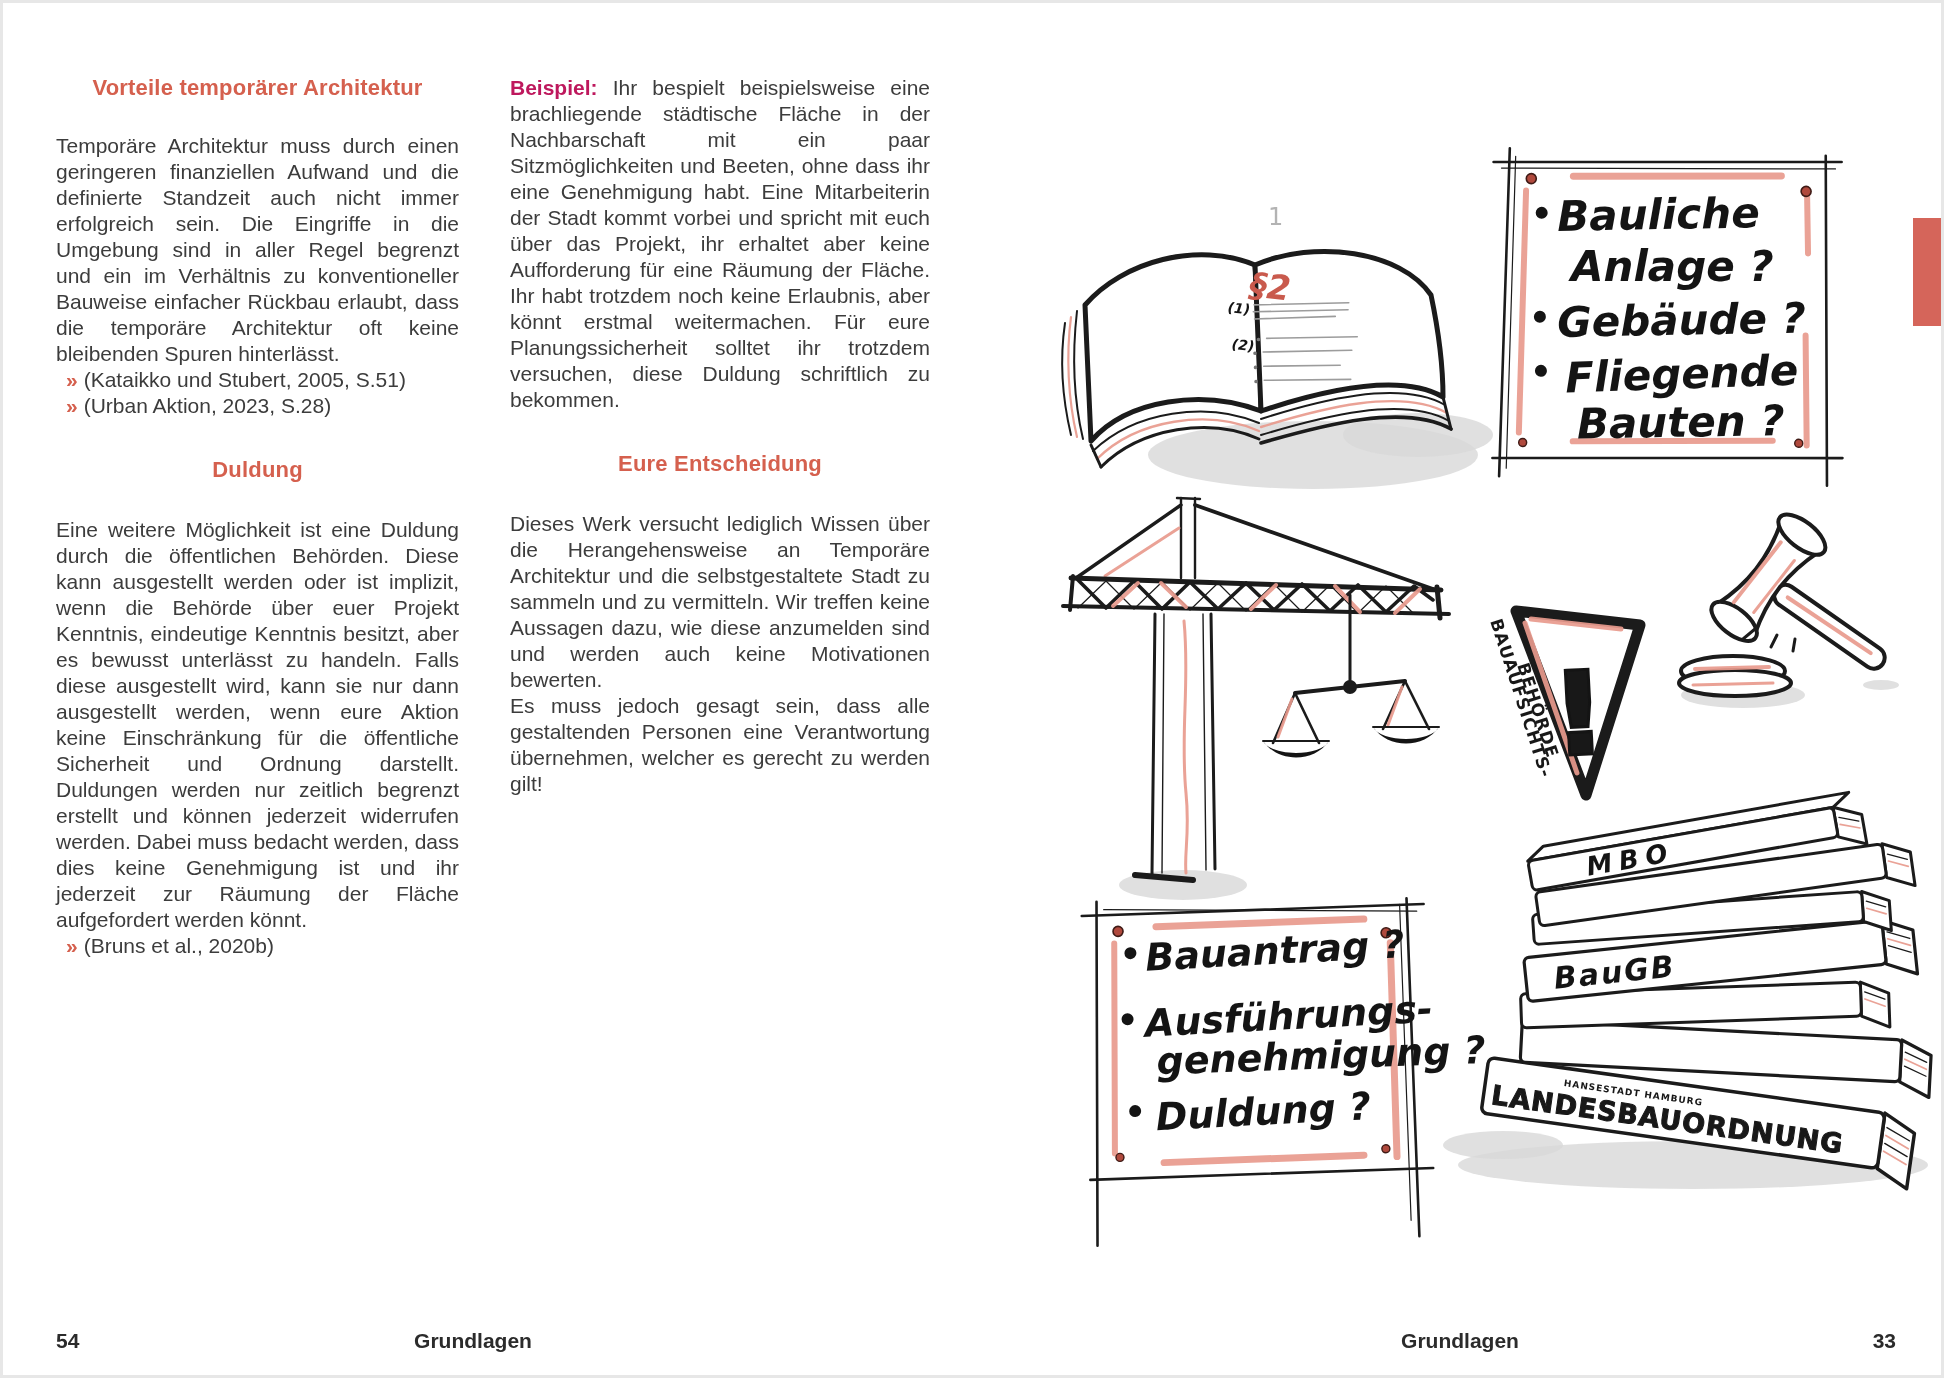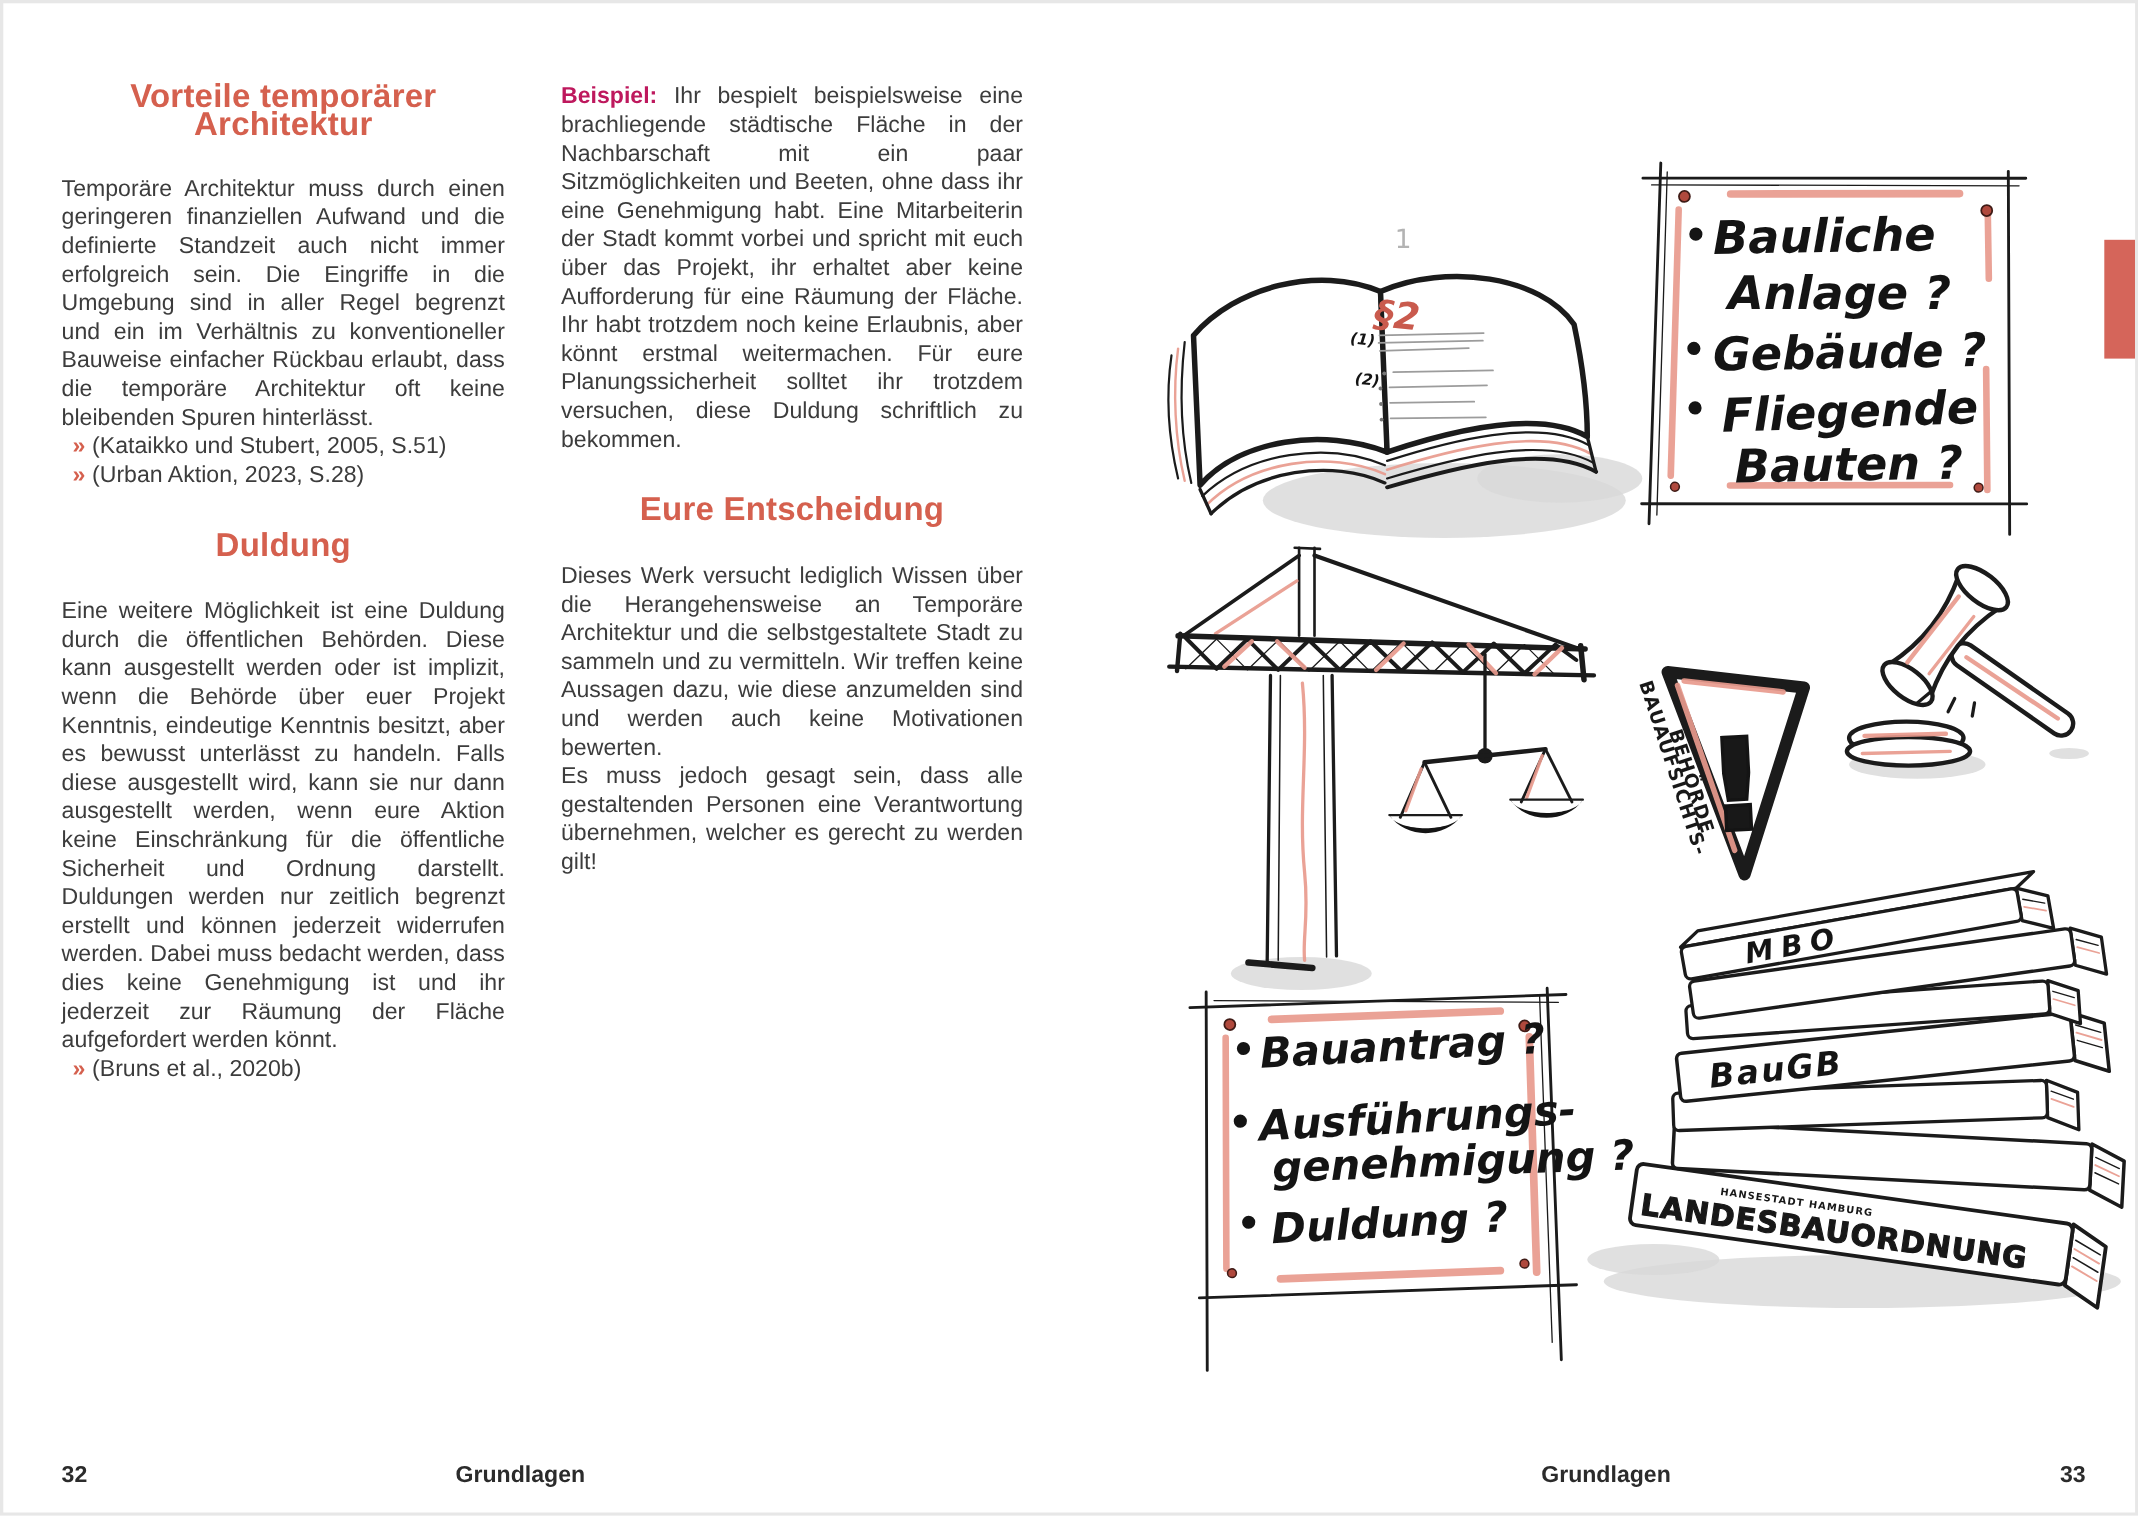--- a/index.html
+++ b/index.html
@@ -6,21 +6,21 @@
   html,body { background:#fff; }
   .spread {
     position:relative; width:1944px; height:1378px; background:#ffffff;
     border:3px solid #e7e7e7; overflow:hidden;
     font-family:"Liberation Sans", sans-serif; color:#3c3c3c;
   }
   .col { position:absolute; top:72px; font-size:21px; line-height:26px; text-align:justify; }
   .col1 { left:53px;  width:403px; }
   .col2 { left:507px; width:420px; }
   .head-red {
-    color:#d5604e; font-weight:bold; font-size:30px; text-align:center;
+    color:#d5604e; font-weight:bold; font-size:22px; text-align:center;
     letter-spacing:.2px;
   }
   .col1 .head-red.title { margin-bottom:32px; }
   .sub-head { margin-top:38px; margin-bottom:34px; }
   .para { hyphens:none; }
   .ref { text-align:left; padding-left:10px; }
   .ref .mark { color:#d5604e; font-weight:bold; margin-right:6px; }
   .lead { font-weight:bold; color:#be185d; }
   .footer-item { position:absolute; top:1326px; font-weight:bold; font-size:21px; color:#2b2b2b; }
   .fn-32 { left:53px; }
@@ -60,21 +60,21 @@
   </div>
 
   <div class="col col2">
     <div class="para"><span class="lead">Beispiel:</span>
       <span>Ihr bespielt beispielsweise eine brachliegende städtische Fläche in der Nachbarschaft mit ein paar Sitzmöglichkeiten und Beeten, ohne dass ihr eine Genehmigung habt. Eine Mitarbeiterin der Stadt kommt vorbei und spricht mit euch über das Projekt, ihr erhaltet aber keine Aufforderung für eine Räumung der Fläche. Ihr habt trotzdem noch keine Erlaubnis, aber könnt erstmal weitermachen. Für eure Planungssicherheit solltet ihr trotzdem versuchen, diese Duldung schriftlich zu bekommen.</span></div>
     <div class="head-red sub-head">Eure Entscheidung</div>
     <div class="para">Dieses Werk versucht lediglich Wissen über die Herangehensweise an Temporäre Architektur und die selbstgestaltete Stadt zu sammeln und zu vermitteln. Wir treffen keine Aussagen dazu, wie diese anzumelden sind und werden auch keine Motivationen bewerten.</div>
     <div class="para">Es muss jedoch gesagt sein, dass alle gestaltenden Personen eine Verantwortung übernehmen, welcher es gerecht zu werden gilt!</div>
   </div>
 
-  <div class="footer-item fn-32">32</div>
+  <div class="footer-item fn-32">54</div>
   <div class="footer-item fg-left">Grundlagen</div>
   <div class="footer-item fg-right">Grundlagen</div>
   <div class="footer-item fn-33">33</div>
 
   <div class="red-tab"></div>
 
   <svg class="panel" width="890" height="1240" viewBox="0 0 890 1240">
 
     <g transform="translate(210,280)">
       <ellipse class="shadow" cx="60" cy="102" rx="165" ry="34"></ellipse>

